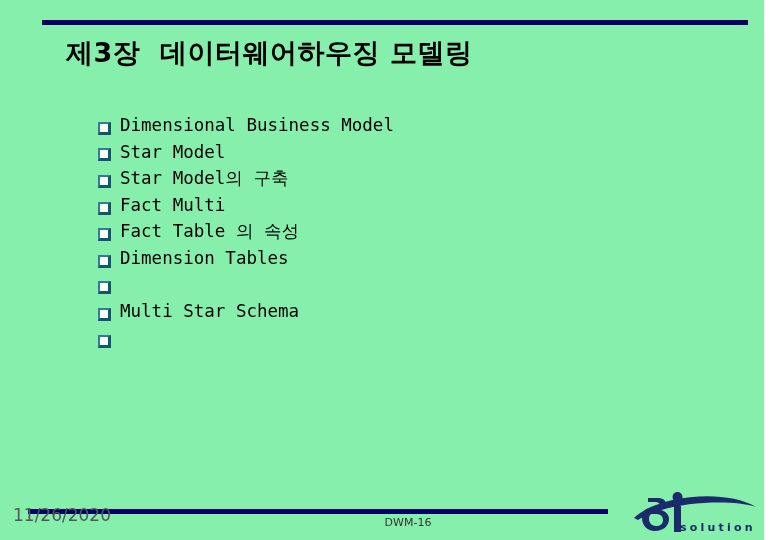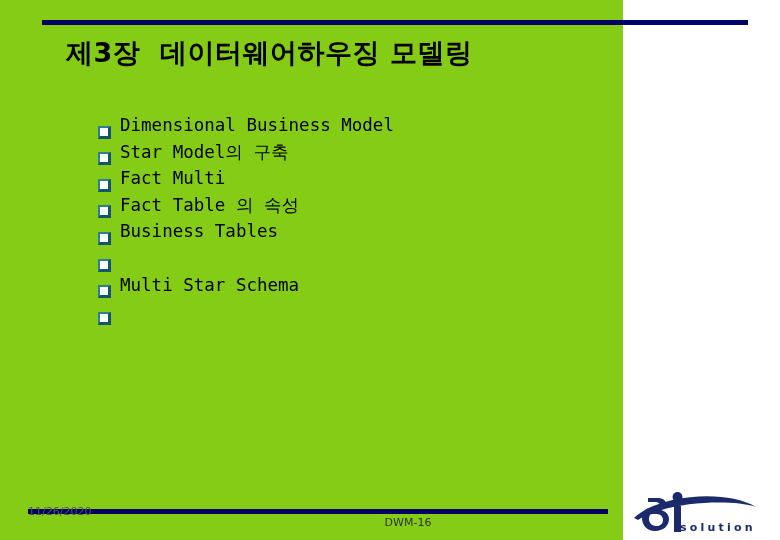--- a/index.html
+++ b/index.html
@@ -11,23 +11,23 @@
     height: 540px;
     background: #ffffff;
     font-family: "DejaVu Sans", sans-serif;
     overflow: hidden;
     position: relative;
   }
 
   .slide {
     position: absolute;
     inset: 0;
-    width: 623px;
+    width: 764px;
     height: 540px;
-    background: #84cc16;
+    background: #86efac;
   }
 
   
   .top-rule {
     position: absolute;
     left: 42px;
     top: 20px;
     width: 706px;
     height: 5px;
     background: #000066;
@@ -50,21 +50,21 @@
 
   
   .bullet-list {
     position: absolute;
     left: 98px;
     top: 112px;
     width: 620px;
   }
   .bullet-item {
     display: flex;
-    align-items: flex-end;
+    align-items: center;
     height: 26.6px;
     line-height: 26.6px;
   }
   .bullet-marker {
     flex: 0 0 auto;
     width: 13px;
     height: 13px;
     margin-top: 6px;
     margin-right: 9px;
     box-sizing: border-box;
@@ -86,24 +86,24 @@
   .footer-rule {
     position: absolute;
     left: 28px;
     top: 509px;
     width: 580px;
     height: 5px;
     background: #000066;
   }
   .footer-date {
     position: absolute;
-    left: 28px;
+    left: 13px;
     top: 505px;
     font-family: "DejaVu Sans", sans-serif;
-    font-size: 11px;
+    font-size: 17px;
     color: #555555;
     white-space: pre;
   }
   .footer-pagenum {
     position: absolute;
     left: 18px;
     top: 516px;
     width: 780px;
     text-align: center;
     font-family: "DejaVu Sans", sans-serif;
@@ -131,39 +131,43 @@
 
   <div class="slide-title">제3장  데이터웨어하우징 모델링</div>
 
   <div class="bullet-list">
 
     <div class="bullet-item">
       <span class="bullet-marker"></span>
       <span class="bullet-text">Dimensional Business Model</span>
     </div>
 
+    <div class="bullet-item">
+      <span class="bullet-marker"></span>
+      <span class="bullet-text">Star Model</span>
+    </div>
 
     <div class="bullet-item">
       <span class="bullet-marker"></span>
       <span class="bullet-text">Star Model의 구축</span>
     </div>
 
     <div class="bullet-item">
       <span class="bullet-marker"></span>
       <span class="bullet-text">Fact Multi</span>
     </div>
 
     <div class="bullet-item">
       <span class="bullet-marker"></span>
       <span class="bullet-text">Fact Table 의 속성</span>
     </div>
 
     <div class="bullet-item">
       <span class="bullet-marker"></span>
-      <span class="bullet-text">Business Tables</span>
+      <span class="bullet-text">Dimension Tables</span>
     </div>
 
     <div class="bullet-item">
       <span class="bullet-marker"></span>
     </div>
 
 
     <div class="bullet-item">
       <span class="bullet-marker"></span>
       <span class="bullet-text">Multi Star Schema</span>

